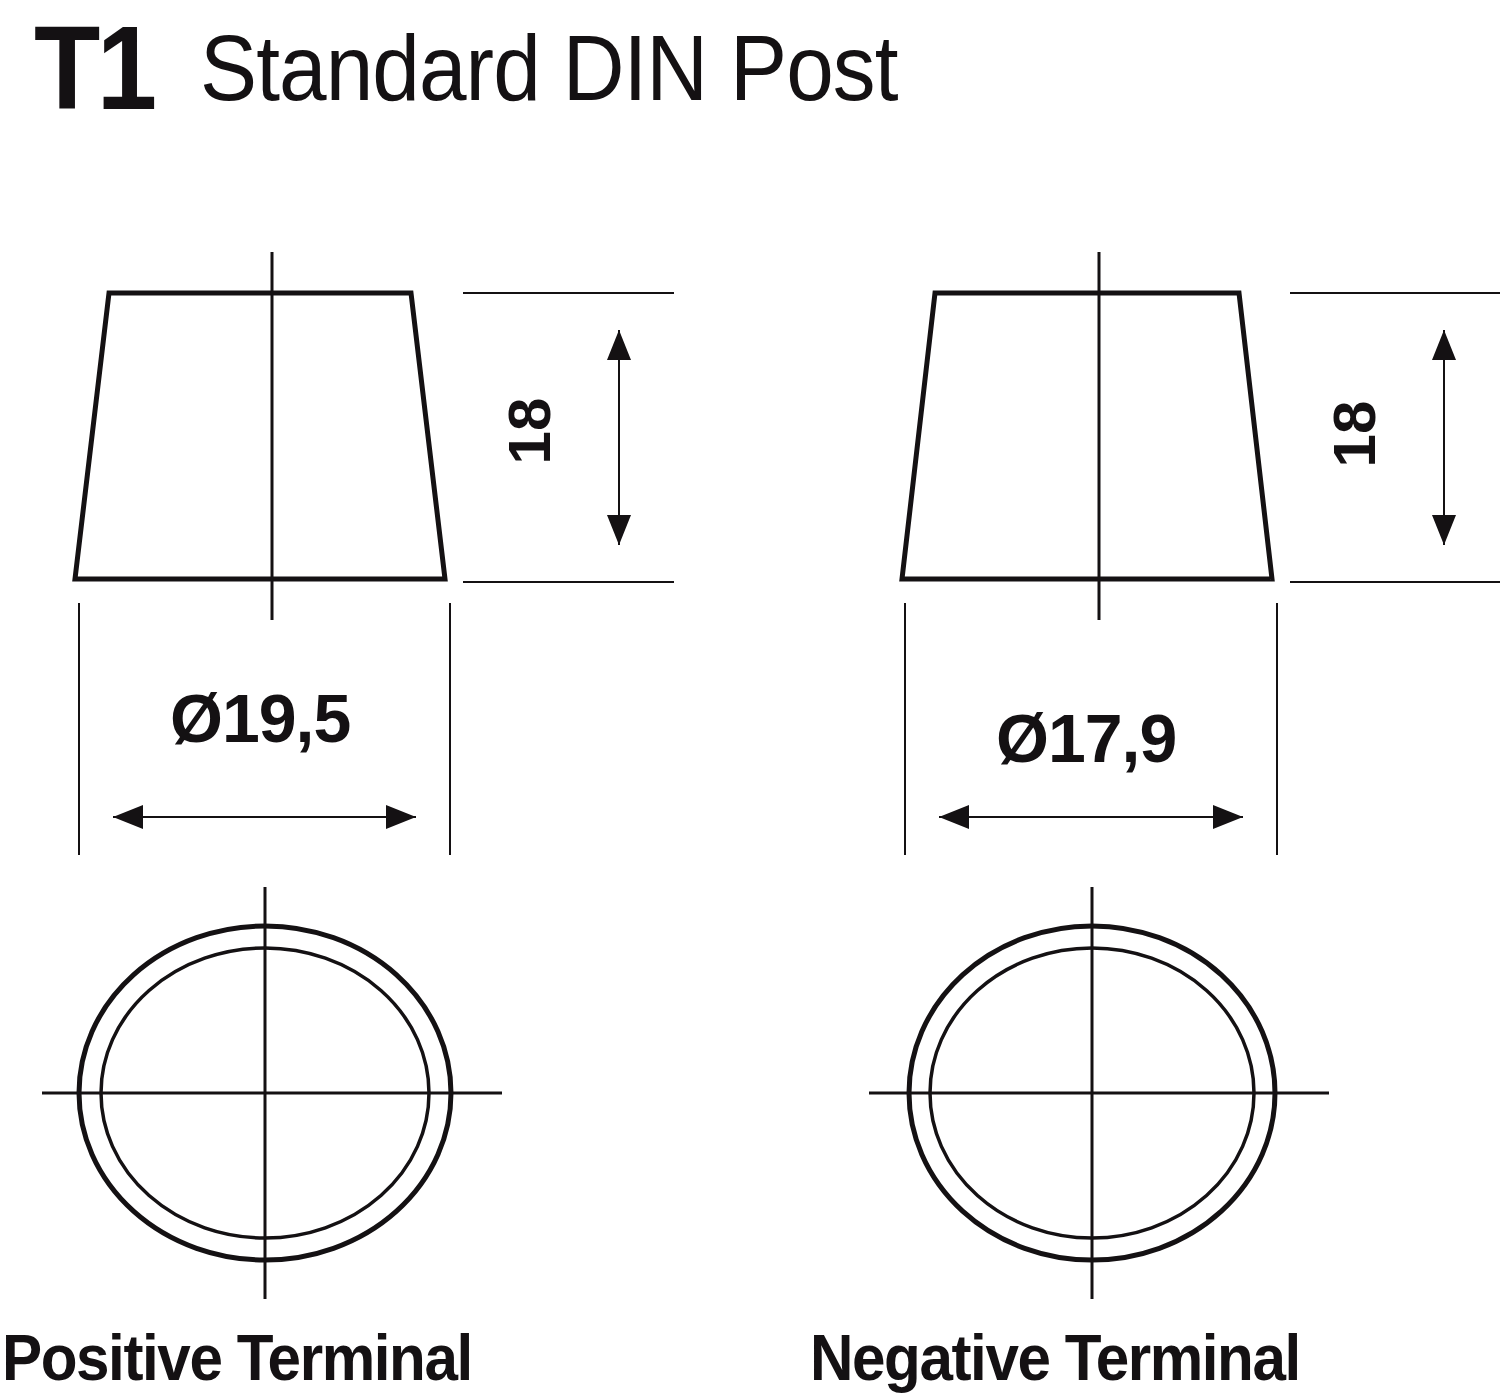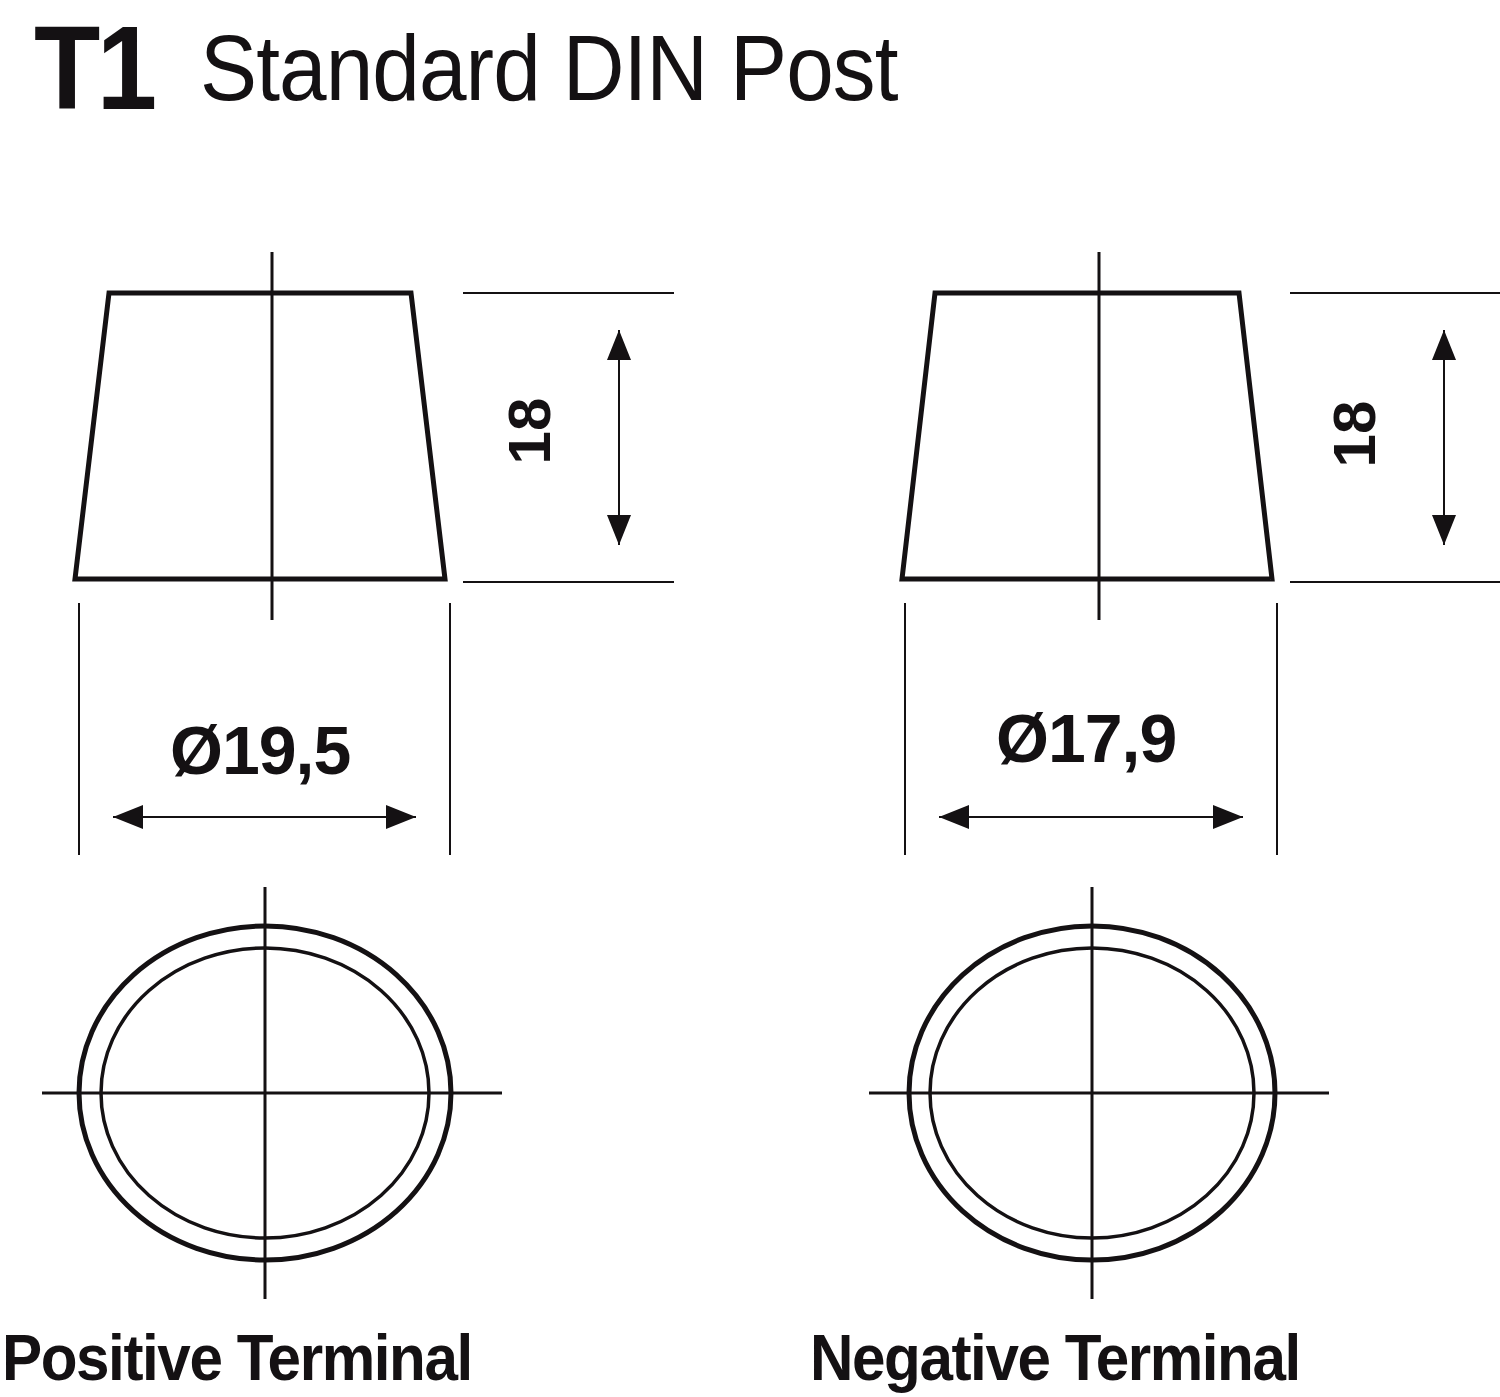--- a/index.html
+++ b/index.html
@@ -69,17 +69,17 @@
     <ellipse cx="1092" cy="1093" rx="183" ry="167" fill="none" stroke="#141113" stroke-width="5"></ellipse>
     <ellipse cx="1092" cy="1093" rx="162" ry="145" fill="none" stroke="#141113" stroke-width="3.5"></ellipse>
     <line x1="869" y1="1093" x2="1329" y2="1093" stroke="#141113" stroke-width="3"></line>
     <line x1="1092" y1="887" x2="1092" y2="1299" stroke="#141113" stroke-width="3"></line>
   </g>
 </svg>
 
 <div class="label dim-v" style="left:497px; top:401px;">18</div>
 <div class="label dim-v" style="left:1322px; top:404px;">18</div>
 
-<div class="label dim-h" style="left:170px; top:716px;">Ø19,5</div>
+<div class="label dim-h" style="left:170px; top:684px;">Ø19,5</div>
 <div class="label dim-h" style="left:996px; top:704px;">Ø17,9</div>
 
 <div class="label caption" style="left:2px; top:1326px;">Positive Terminal</div>
 <div class="label caption" style="left:810px; top:1326px;">Negative Terminal</div>
 
 </body></html>

